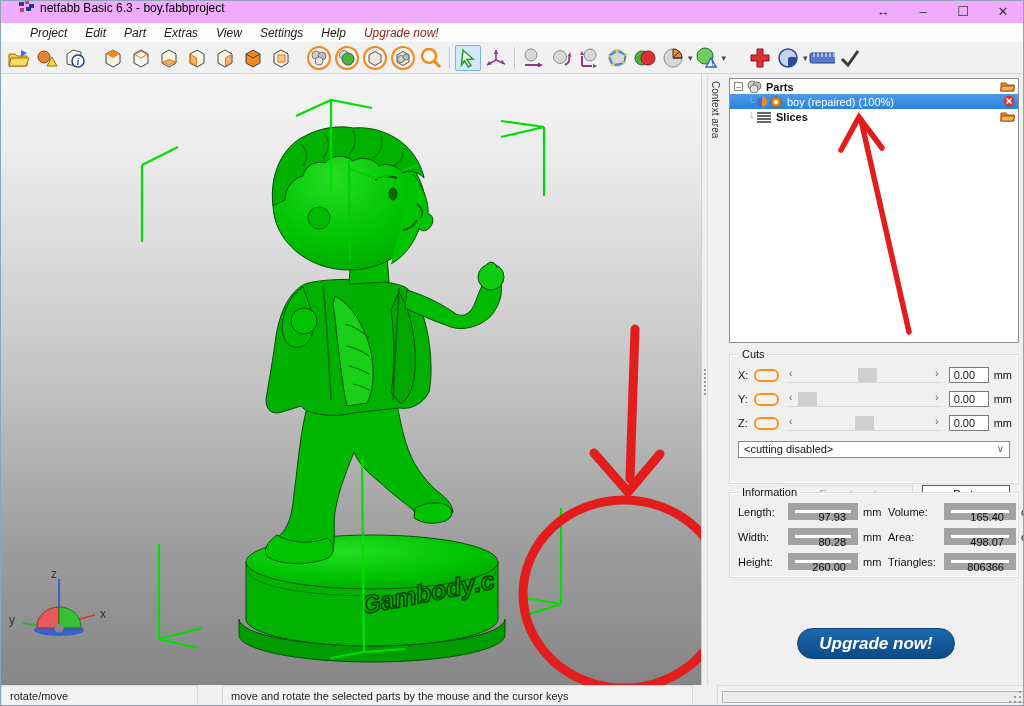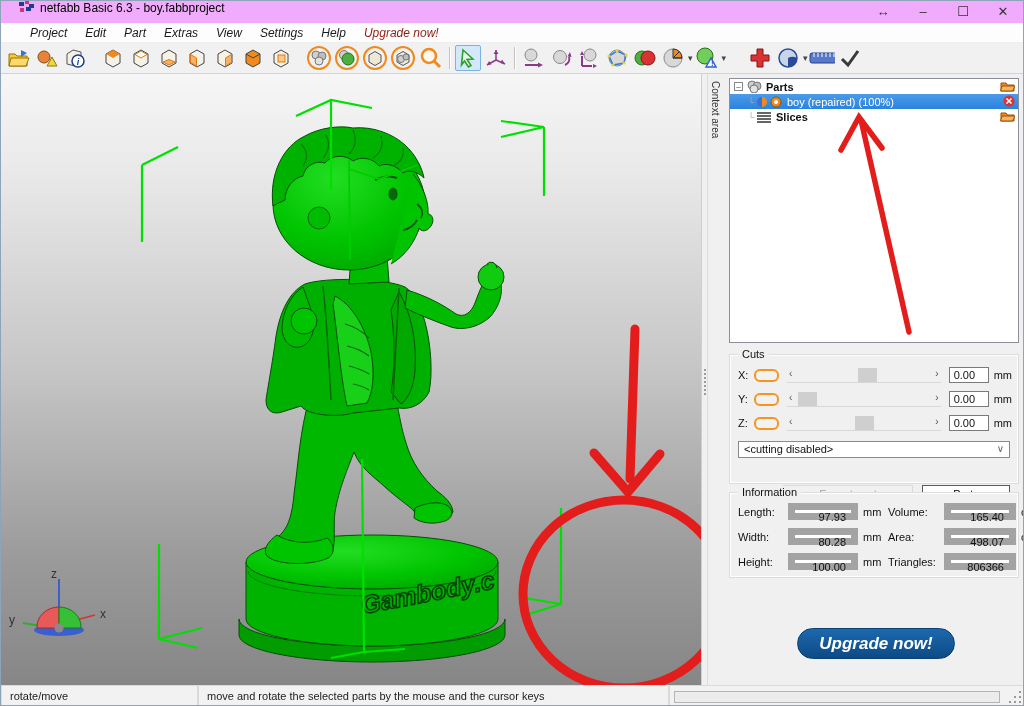--- a/index.html
+++ b/index.html
@@ -76,21 +76,21 @@
     padding:10px 6px 8px 8px;row-gap:8px;font-size:11px;}
   .info-field{height:17px;background:#fff;border:7px solid #a3a3a3;text-align:right;padding:1px 5px;}
   .selection-bar{position:absolute;left:6px;top:510px;width:290px;height:17px;background:#f3f3f3;
     border:1px solid #c4c4c4;text-align:center;font-size:11px;line-height:15px;}
   .upgrade-btn{position:absolute;left:74px;top:554px;width:158px;height:31px;border-radius:16px;
     background:linear-gradient(180deg,#1c69ae,#0d4a85);border:1px solid #0a3f73;color:#fff;
     font-style:italic;font-weight:bold;font-size:17px;text-align:center;line-height:29px;}
   .panel-arrow{position:absolute;left:0;top:0;width:302px;height:611px;pointer-events:none;}
   
   .statusbar{position:absolute;left:0;top:684px;width:1024px;height:22px;background:#f0f0f0;
-    display:flex;align-items:stretch;font-size:11px;color:#222;}
+    display:flex;align-items:stretch;font-size:11px;color:#222;gap:24px;}
   .sb-cell{border:1px solid #dadada;background:#f2f2f2;display:flex;align-items:center;padding:0 8px;}
   .sb-1{width:197px;}
   .sb-2{width:471px;}
   .sb-3{flex:1;position:relative;}
   .sb-progress{position:absolute;left:4px;top:5px;width:326px;height:12px;border:1px solid #b5b5b5;background:#ececec;}
   .sb-grip{position:absolute;right:2px;bottom:2px;width:13px;height:13px;
     background:
       radial-gradient(circle at 11px 11px,#9a9a9a 1.2px,transparent 1.4px),
       radial-gradient(circle at 11px 6px,#9a9a9a 1.2px,transparent 1.4px),
       radial-gradient(circle at 6px 11px,#9a9a9a 1.2px,transparent 1.4px),
@@ -536,21 +536,21 @@
           <span class="unit" style="padding-left:5px;">cm³</span>
 
           <span>Width:</span>
           <span class="info-field">80.28</span>
           <span class="unit" style="padding-left:5px;">mm</span>
           <span>Area:</span>
           <span class="info-field">498.07</span>
           <span class="unit" style="padding-left:5px;">cm²</span>
 
           <span>Height:</span>
-          <span class="info-field">100.00</span>
+          <span class="info-field">260.00</span>
           <span class="unit" style="padding-left:5px;">mm</span>
           <span>Triangles:</span>
           <span class="info-field">806366</span>
           <span class="unit" style="padding-left:5px;"></span>
         </div>
       </div>
 
 
       <div class="upgrade-btn">Upgrade now!</div>
 

